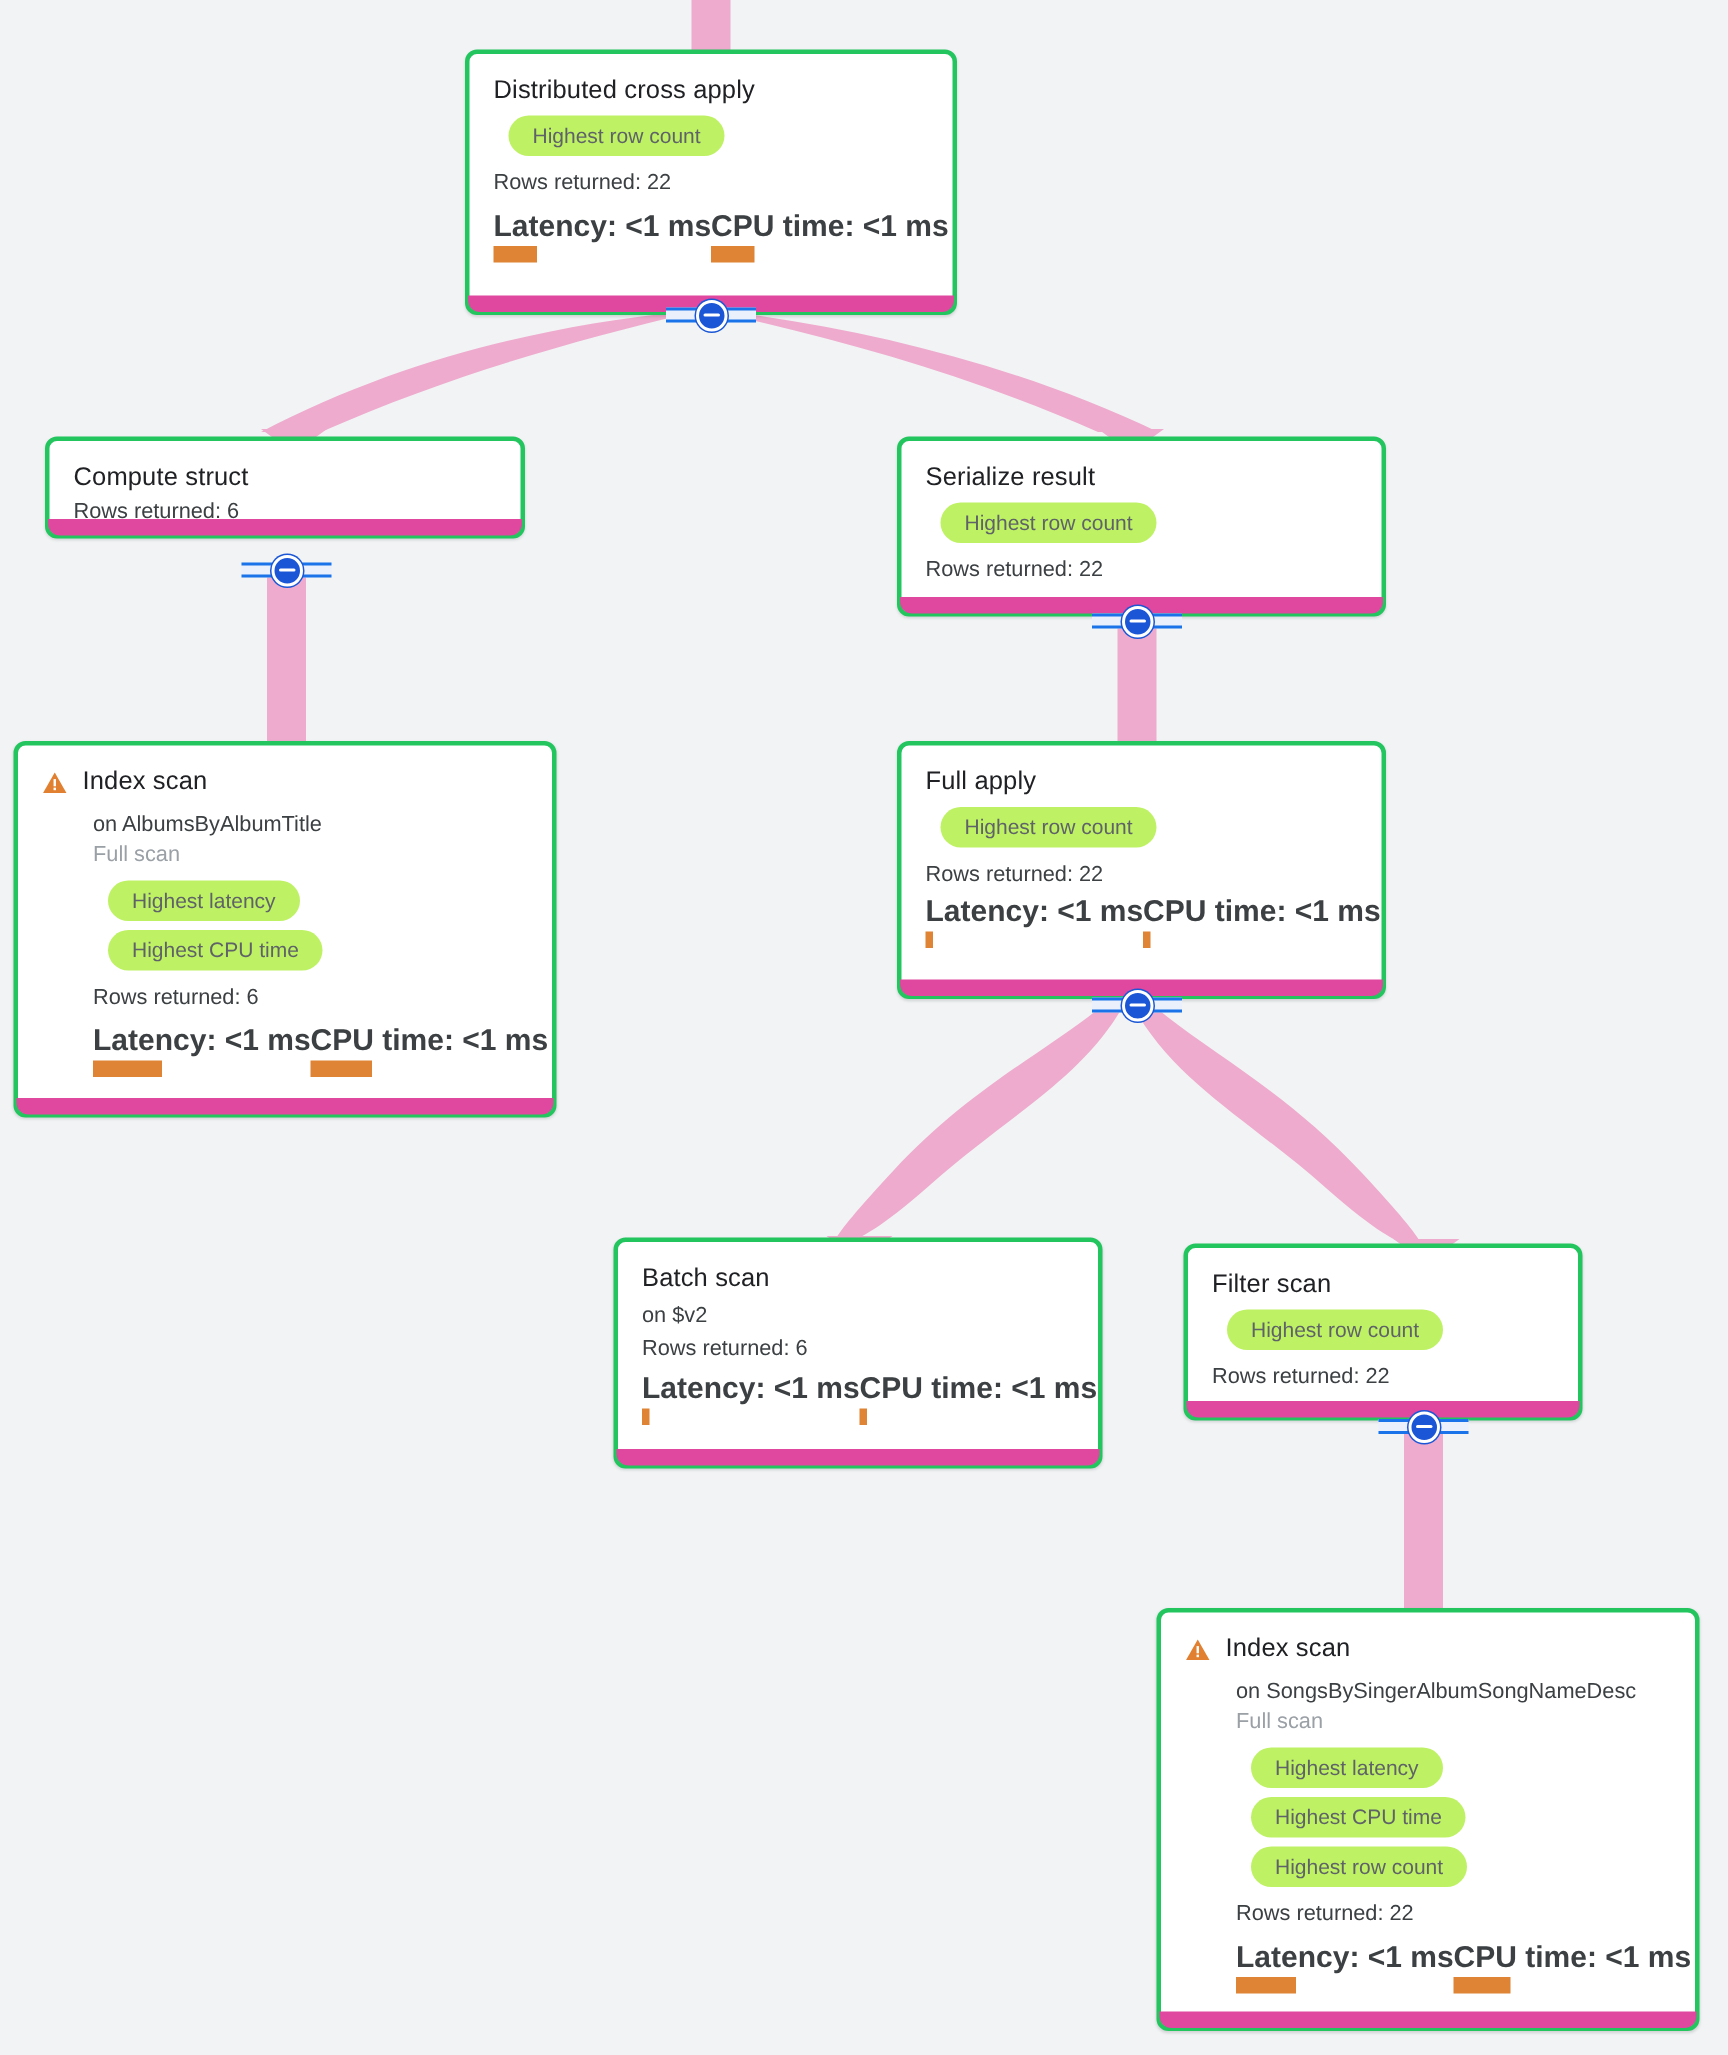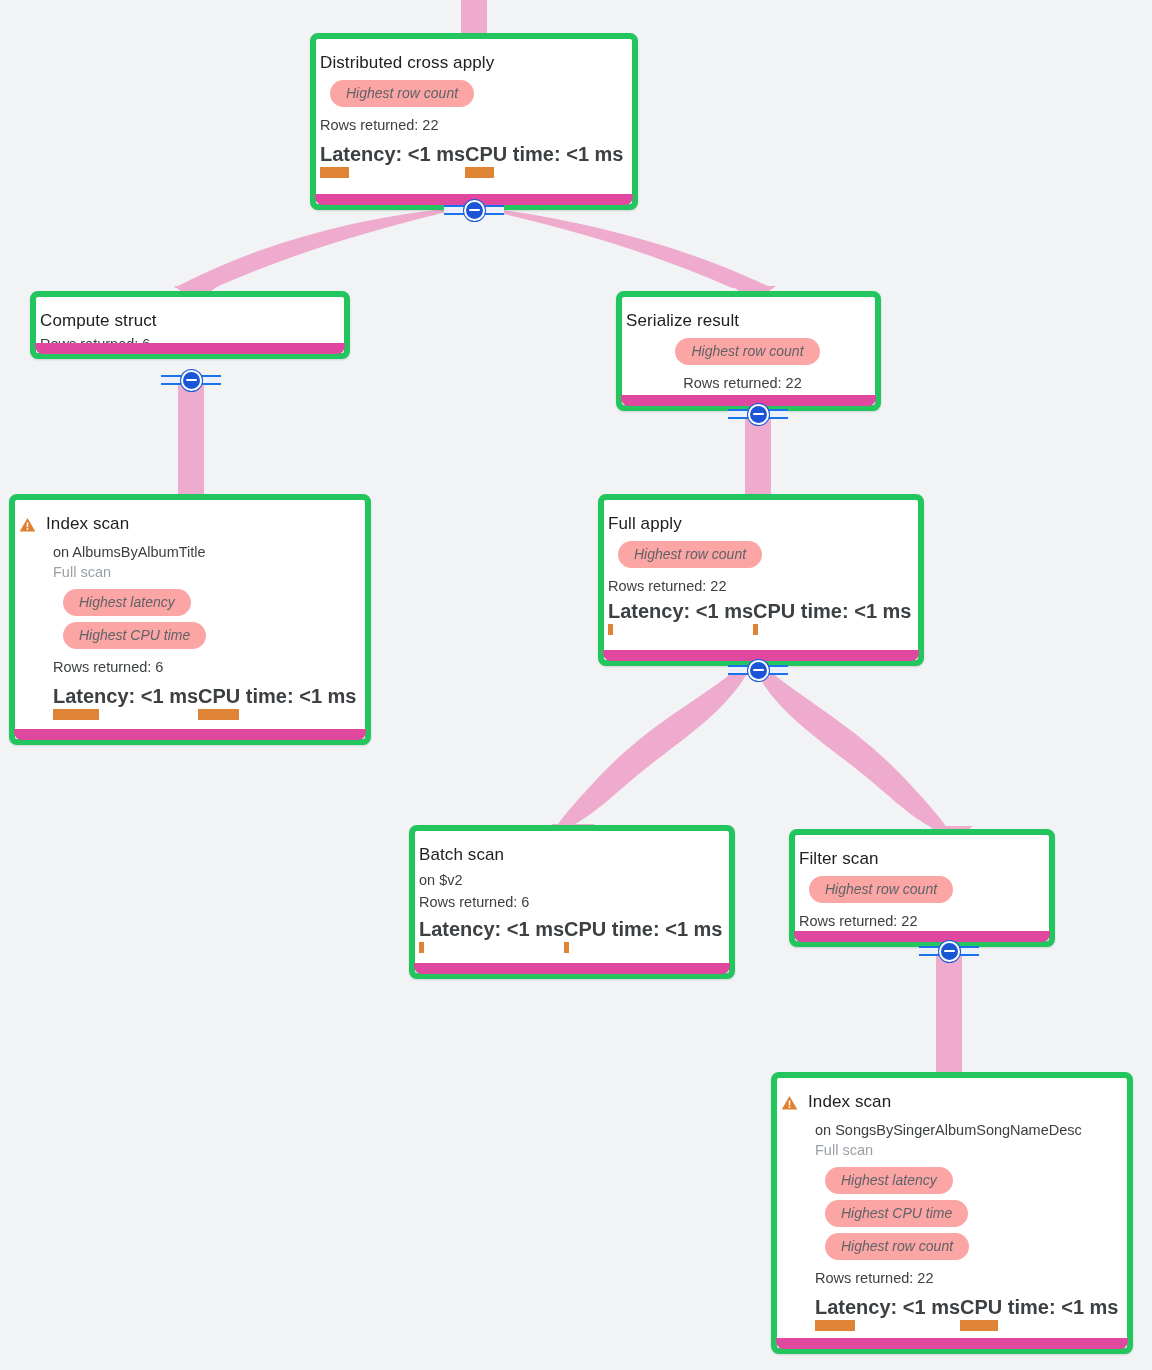--- a/index.html
+++ b/index.html
@@ -10,23 +10,23 @@
     font-family:"Liberation Sans", sans-serif;
     position:relative;
     overflow:hidden;
   }
   #canvas { position:absolute; inset:0; }
   #edges { position:absolute; left:0; top:0; width:1152px; height:1370px; }
 
   .node {
     position:absolute;
     background:#ffffff;
-    border:6px solid #22c55e;
+    border:3px solid #22c55e;
     border-radius:8px;
-    padding:14px 16px 10px 4px;
+    padding:14px 16px 10px 16px;
     box-shadow:0 1px 2px rgba(60,64,67,.18);
     z-index:5;
   }
   .node .accent {
     position:absolute;
     left:-1px; right:-1px; bottom:-1px;
     height:11px;
     background:#e0479e;
     border-bottom-left-radius:8px;
     border-bottom-right-radius:8px;
@@ -36,28 +36,27 @@
   .node-title {
     font-size:17px; color:#202124; font-weight:400; line-height:20px;
     letter-spacing:.1px;
   }
   .has-icon .body { padding-left:34px; }
   .subline { font-size:14.5px; color:#3c4043; line-height:20px; margin-top:5px; }
   .subline.muted { color:#9aa0a6; margin-top:0; }
   .badges { margin-top:4px; }
   .badge {
     display:inline-block;
-    background:#fca5a5;
+    background:#bef264;
     color:#5f6368;
     font-size:14px;
     line-height:17px;
     padding:5px 16px;
     border-radius:14px;
     margin:3px 0 3px 10px;
-    font-style:italic;
   }
   .rows { font-size:14.5px; color:#3c4043; margin-top:6px; line-height:19px; }
   .metrics { display:flex; margin-top:10px; }
   .metric { font-size:20px; color:#3c4043; line-height:18px;font-weight:bold; }
   .metric .mlabel { white-space:nowrap; }
   .bar { height:11px; background:#df8334; margin-top:4px; }
 
   
   .toggle {
     position:absolute;
@@ -150,21 +149,21 @@
     <div class="body">
       <div class="rows" style="margin-top:4px;">Rows returned: 6</div>
     </div>
     <div class="accent"></div>
   </div>
   <div class="toggle" style="left:161px; top:369px;">
     <div class="rail"></div>
     <div class="knob"></div>
   </div>
 
-  <div class="node" style="left:616px; top:291px; width:265px; height:120px;text-align:center;">
+  <div class="node" style="left:598px; top:291px; width:326px; height:120px;">
     <div class="title-row">
       <div class="node-title">Serialize result</div>
     </div>
     <div class="body">
       <div class="badges">
         <span class="badge">Highest row count</span>
       </div>
       <div class="rows">Rows returned: 22</div>
     </div>
     <div class="accent"></div>

